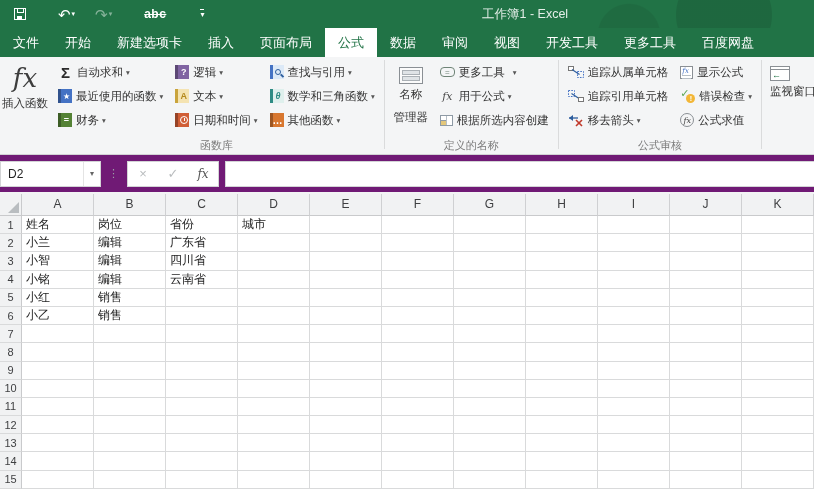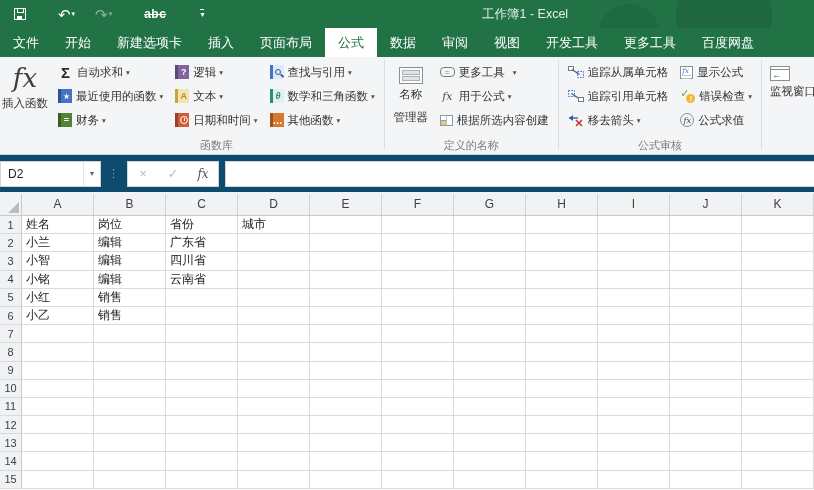--- a/index.html
+++ b/index.html
@@ -82,21 +82,21 @@
                font-family:"DejaVu Serif","Liberation Serif",serif; font-style:italic; font-size:8px; color:#444; flex:none; }
   .shfx-icon { width:13px; height:13px; border:1px solid #8a8f94; background:#fff; position:relative; flex:none; }
   .shfx-icon::before { content:"fx"; position:absolute; left:1px; top:0px; font-size:7px; font-style:italic; color:#4472c4;
                        font-family:"DejaVu Serif","Liberation Serif",serif; }
   .shfx-icon::after { content:""; position:absolute; left:1px; bottom:2px; right:1px; height:1px; background:#b7bfc6; box-shadow:0 3px 0 #b7bfc6; }
   .watch-icon { width:20px; height:15px; border:1px solid #8a8f94; background:#fff; position:relative; margin-top:3px; }
   .watch-icon::before { content:""; position:absolute; top:2px; left:0; right:0; height:1px; background:#8a8f94; }
   .watch-icon::after { content:"←"; position:absolute; left:1px; top:3px; font-size:9px; color:#217346; font-weight:bold; }
 
   
-  .fbar { height:37px; background:#0c4a6e; display:flex; align-items:center; position:relative; }
+  .fbar { height:37px; background:#701a75; display:flex; align-items:center; position:relative; }
   .namebox { width:101px; height:26px; background:#fff; border:1px solid #d3d4d6; display:flex; align-items:center; }
   .namebox .val { flex:1; padding-left:7px; font-size:12px; color:#222; }
   .namebox .nb-dd { width:17px; text-align:center; font-size:8px; color:#666; border-left:1px solid #e4e4e4; line-height:24px; }
   .fdots { color:#9aa0a4; font-size:11px; margin:0 5px 0 7px; letter-spacing:0; }
   .fbtns { height:26px; background:#fff; border:1px solid #d3d4d6; display:flex; align-items:center; margin-left:3px; }
   .fbtn { width:30px; text-align:center; font-size:13px; color:#b9bcbe; }
   .fbtn.fxb { font-family:"DejaVu Serif","Liberation Serif",serif; font-style:italic; font-size:12px; color:#555; }
   .finput { flex:1; height:26px; background:#fff; border:1px solid #d3d4d6; border-right:none; margin-left:6px; }
   .fbar-under { height:4px; background:#f2f3f4; border-bottom:1px solid #bfc0c2; }
 

